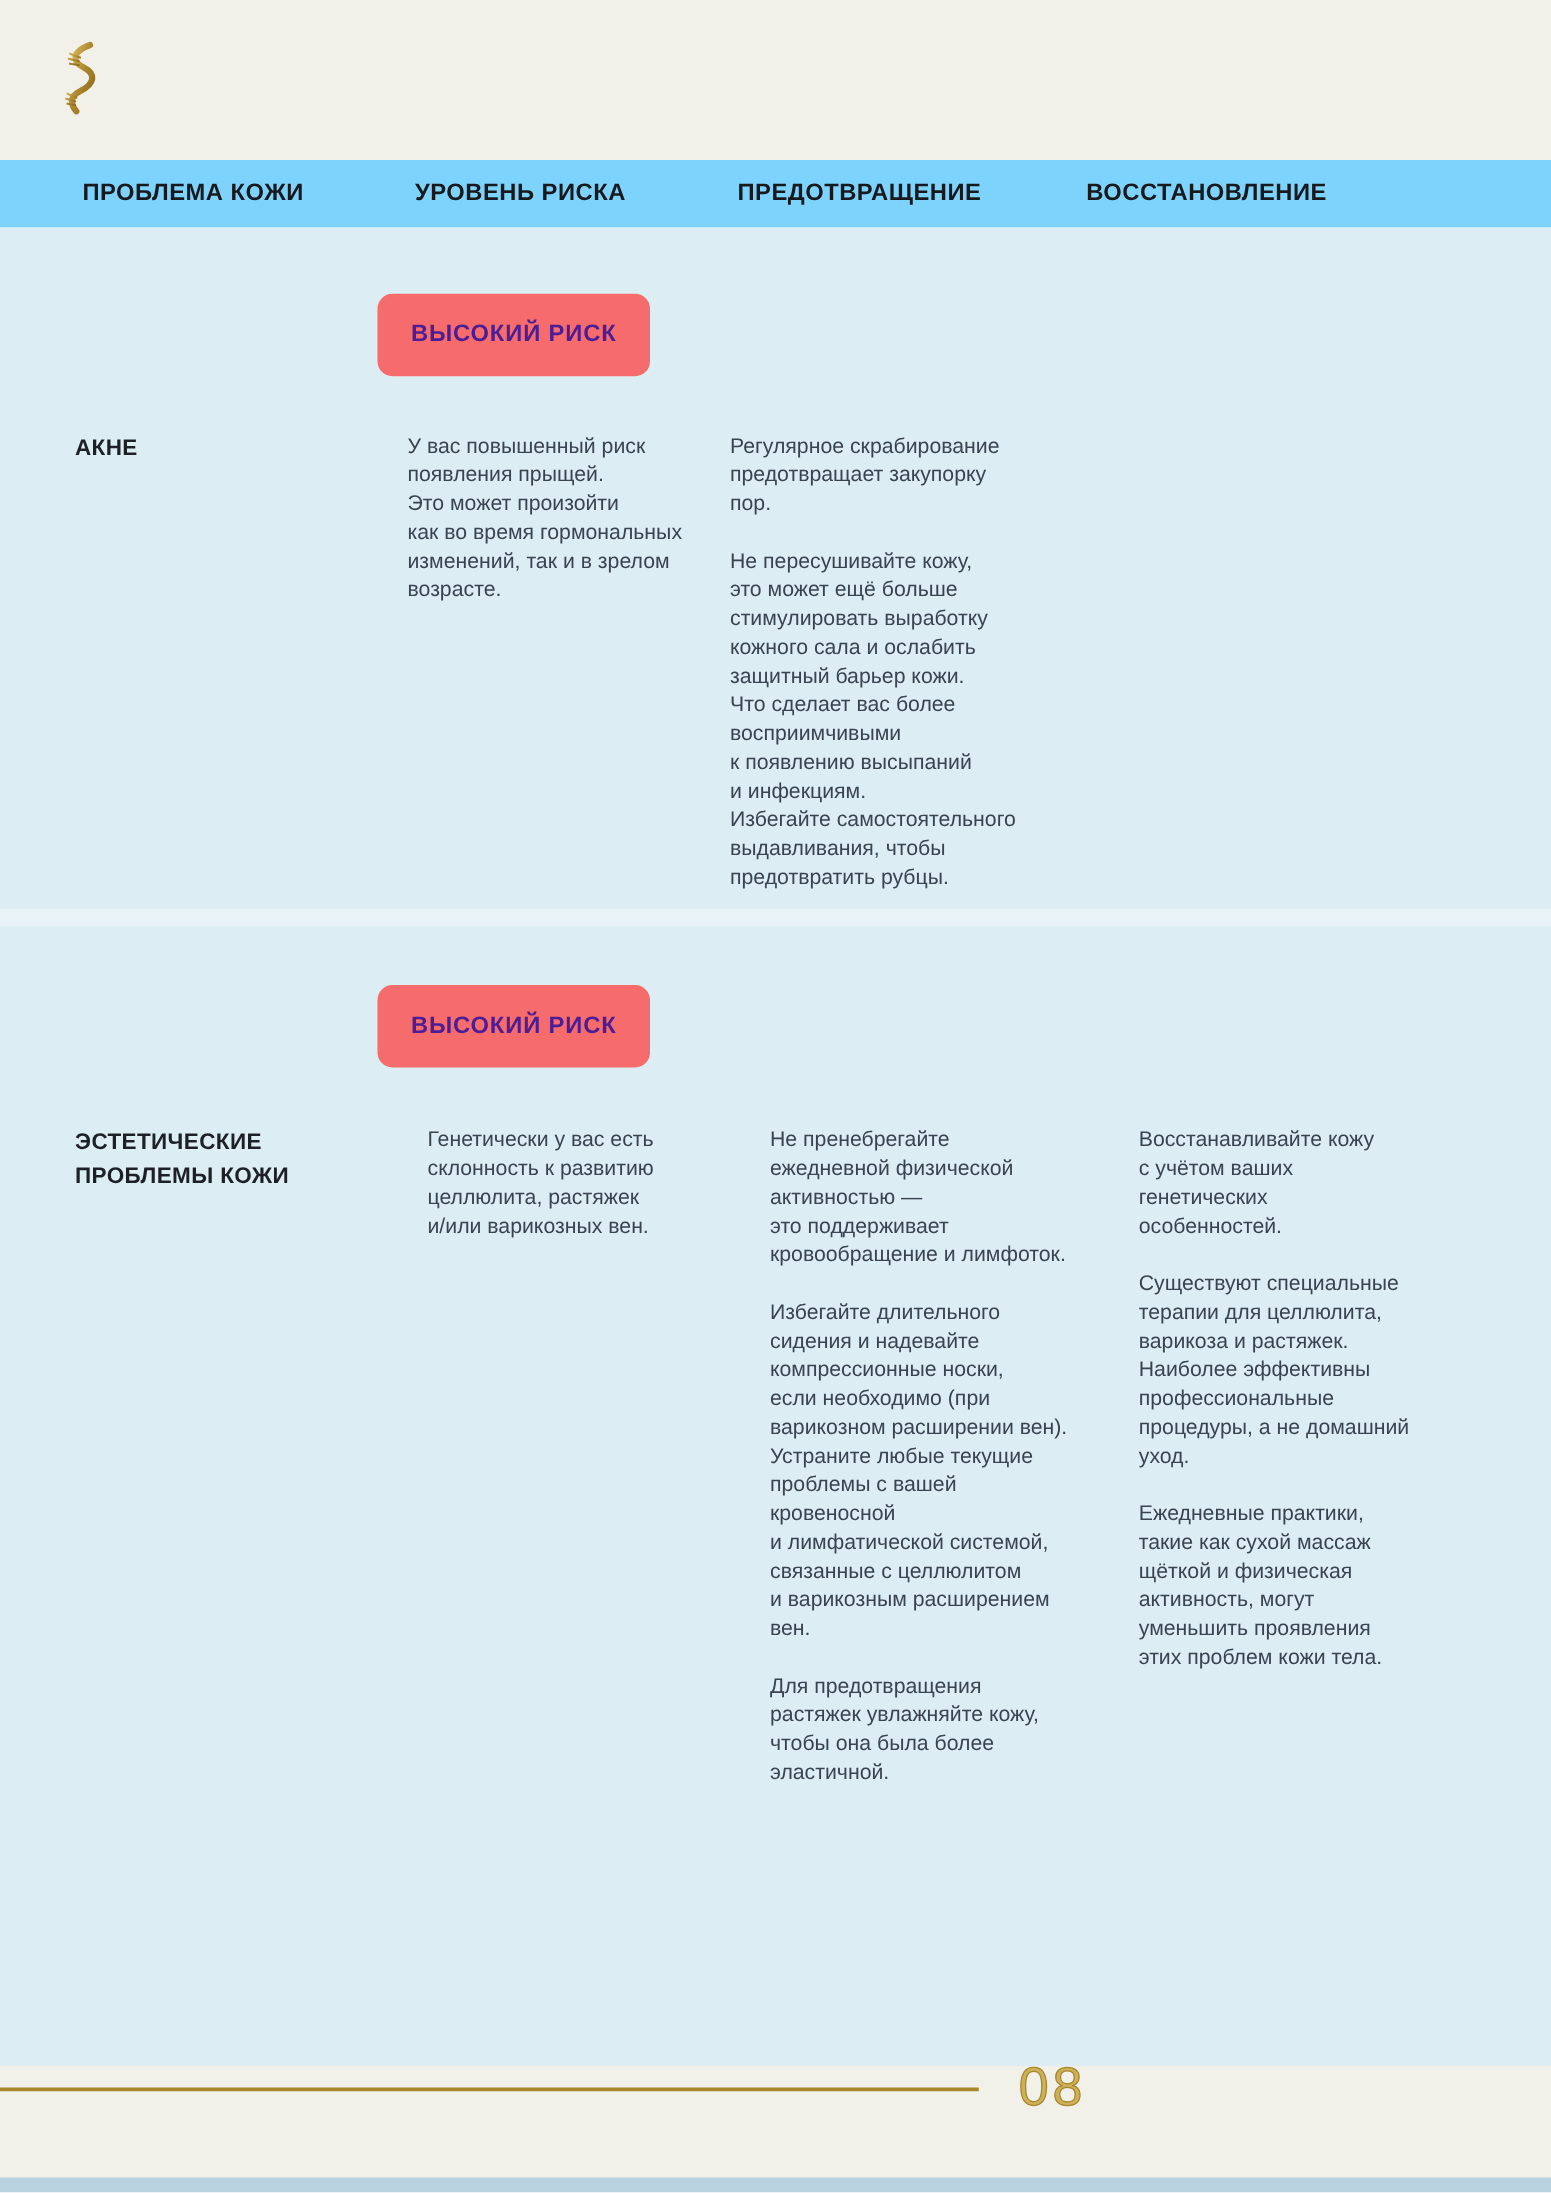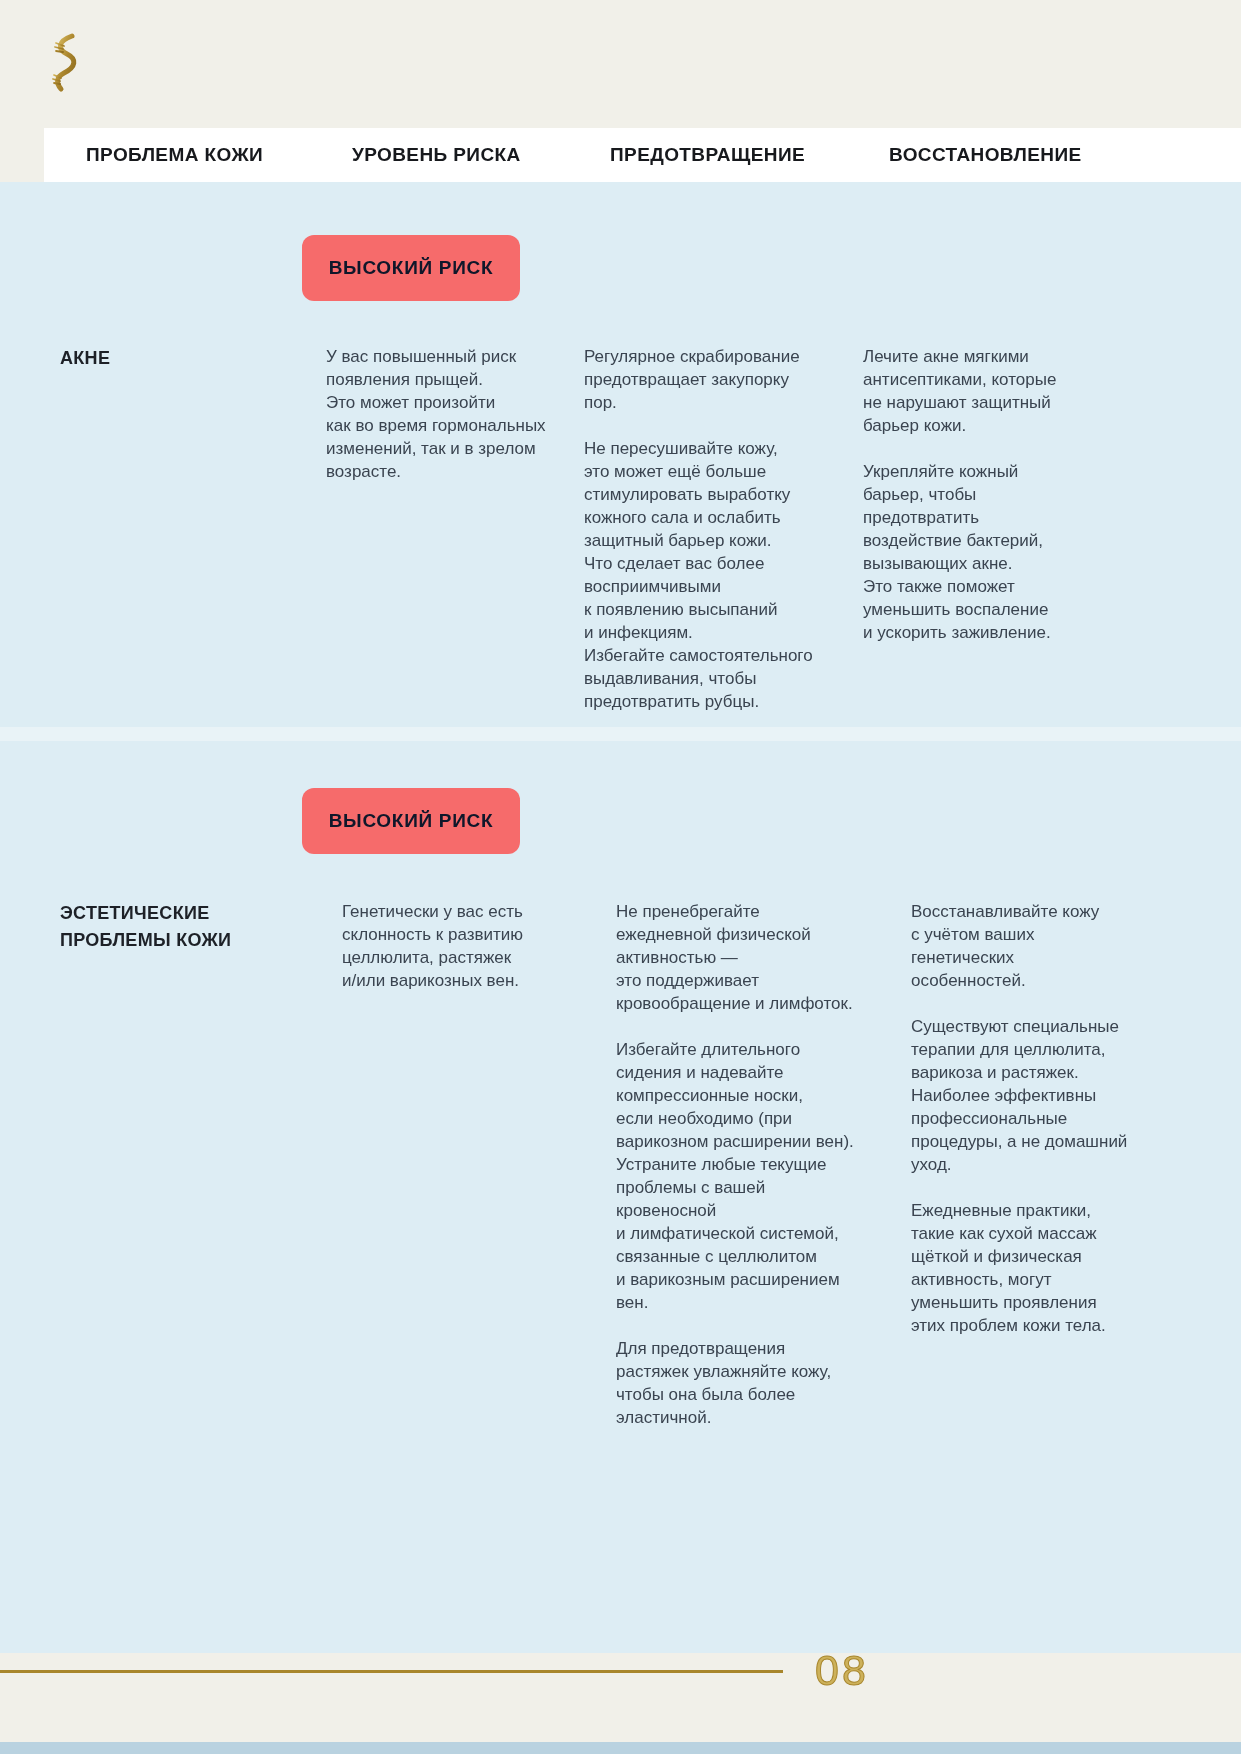--- a/index.html
+++ b/index.html
@@ -9,41 +9,41 @@
     background:#f1f0e9;
     font-family:"Liberation Sans",sans-serif;
     overflow:hidden;
   }
   
   .top-area{height:128px;position:relative;}
   .logo{position:absolute;left:47px;top:31px;width:36px;height:62px;}
 
   
   .header-row{
-    height:54px;background:#ffffff;
+    height:54px;background:#7dd3fc;
     display:grid;grid-template-columns:266px 258px 279px 1fr;
     align-items:center;
-    padding:0 30px 0 42px;box-sizing:border-box;margin-left:44px;
+    padding:0 30px 0 66px;box-sizing:border-box;
   }
   .header-cell{
     font-weight:bold;font-size:19px;color:#17191d;letter-spacing:0.4px;
     white-space:nowrap;
   }
 
   
   .section{background:#ddedf4;box-sizing:border-box;}
   .section-1{height:545px;}
   .section-gap{height:14px;background:#e9f3f7;}
   .section-2{height:912px;}
   .badge-wrap-1{padding:53px 0 0 302px;}
   .badge-wrap-2{padding:47px 0 0 302px;}
   .risk-badge{
     display:flex;align-items:center;justify-content:center;
     width:218px;height:66px;border-radius:12px;
-    background:#f66b6b;color:#0f172a;
+    background:#f66b6b;color:#4c1d95;
     font-weight:bold;font-size:19px;letter-spacing:0.7px;
   }
   .row-1{margin-top:44px;}
   .row-2{margin-top:46px;gap:16px;}
   .content-row{
     display:grid;grid-template-columns:266px 258px 279px 1fr;
     padding:0 30px 0 60px;box-sizing:border-box;
   }
   .problem-label{
     font-weight:bold;font-size:18px;line-height:27px;color:#1d2127;
@@ -112,33 +112,20 @@
 стимулировать выработку
 кожного сала и ослабить
 защитный барьер кожи.
 Что сделает вас более
 восприимчивыми
 к появлению высыпаний
 и инфекциям.
 Избегайте самостоятельного
 выдавливания, чтобы
 предотвратить рубцы.</div>
-      <div class="cell-text">Лечите акне мягкими
-антисептиками, которые
-не нарушают защитный
-барьер кожи.
-
-Укрепляйте кожный
-барьер, чтобы
-предотвратить
-воздействие бактерий,
-вызывающих акне.
-Это также поможет
-уменьшить воспаление
-и ускорить заживление.</div>
     </div>
   </div>
 
   <div class="section-gap"></div>
 
   <div class="section section-2">
     <div class="badge-wrap-2">
       <div class="risk-badge">ВЫСОКИЙ РИСК</div>
     </div>
     <div class="content-row row-2">

